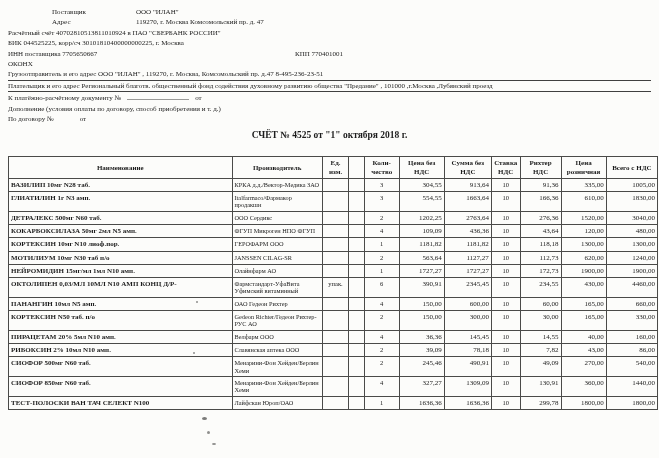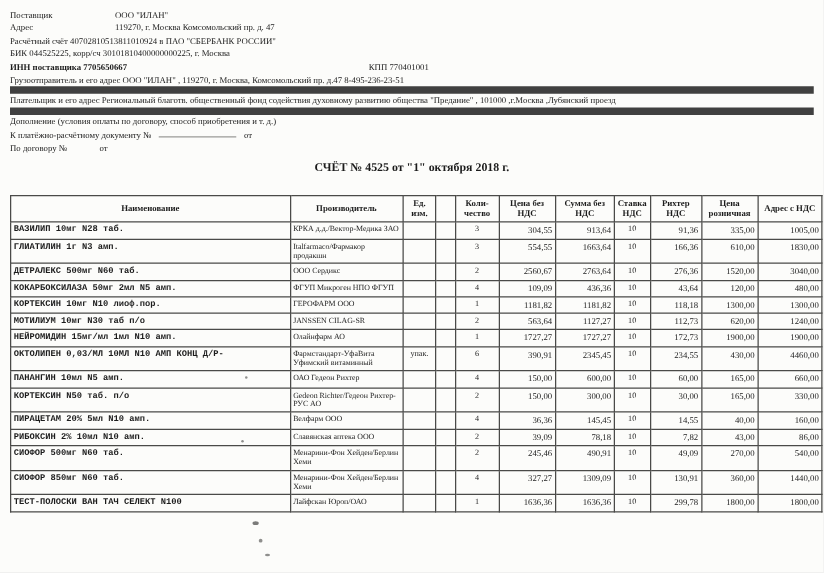--- a/index.html
+++ b/index.html
@@ -4,39 +4,39 @@
 <style>
   html,body { margin:0; padding:0; background:#e8e8e6; }
   .page {
     width:659px; height:458px; margin:0 auto; position:relative;
     background:#fcfcfa; color:#1c1c1c; overflow:hidden;
     font-family:"Liberation Serif","DejaVu Serif",serif;
     box-sizing:border-box;
   }
   .hdr { padding:7px 8px 0 8px; font-size:7px; line-height:10.4px; }
   .line { white-space:nowrap; }
-  .lbl { display:inline-block; width:84px; }
-  .innspan { display:inline-block; width:287px;font-weight:bold; }
-  .ruled { border-bottom:6px solid #404040; }
+  .lbl { display:inline-block; width:84px;margin-left:44px; }
+  .innspan { display:inline-block; width:287px; }
+  .ruled { border-bottom:1px solid #404040; }
   .blank { display:inline-block; width:62px; border-bottom:1px solid #9a9a98; height:7px; margin:0 6px; }
   .gap { display:inline-block; width:26px; }
   .title {
     text-align:center; font-weight:bold; font-size:9.5px; margin:6px 0 4px 0;
   }
   table.inv {
     border-collapse:collapse; table-layout:fixed;
     margin:16px 8px; width:650px;
     font-size:7px; line-height:8.2px;
   }
   table.inv th, table.inv td {
     border:1px solid #4a4a48; padding:2px 2px; vertical-align:top;
     overflow:hidden; word-wrap:break-word;
   }
   table.inv th { font-weight:bold; text-align:center; vertical-align:middle; padding:2px 1px; }
-  td.c0 { font-weight:bold; text-align:left;font-family:Liberation Mono, monospace; }
+  td.c0 { font-weight:bold; text-align:left; }
   td.c1 { font-size:6.3px; line-height:7.4px; text-align:left; }
   td.c2, td.c3, td.c4, td.c7 { text-align:center; font-size:6.5px; }
   td.c5, td.c6, td.c8, td.c9, td.c10 { text-align:right; }
   .speck { position:absolute; background:#8f8f8d; border-radius:50%; }
   .s1 { left:196px; top:301px; width:2px; height:2px; }
   .s2 { left:202px; top:417px; width:5px; height:3px; background:#7b7b79; }
   .s3 { left:207px; top:431px; width:3px; height:3px; }
   .s4 { left:212px; top:443px; width:4px; height:2px; }
   .s5 { left:193px; top:352px; width:2px; height:2px; }
 </style>
@@ -50,26 +50,27 @@
       <span class="lbl">Поставщик</span><span>ООО "ИЛАН"</span>
     </div>
     <div class="line">
       <span class="lbl">Адрес</span><span>119270, г. Москва Комсомольский пр. д. 47</span>
     </div>
     <div class="line">Расчётный счёт 40702810513811010924 в ПАО "СБЕРБАНК РОССИИ"</div>
     <div class="line">БИК 044525225, корр/сч 30101810400000000225, г. Москва</div>
     <div class="line">
       <span class="innspan">ИНН поставщика 7705650667</span><span>КПП 770401001</span>
     </div>
+    <div class="line">ОКОНХ</div>
     <div class="line ruled">Грузоотправитель и его адрес  ООО "ИЛАН" , 119270, г. Москва, Комсомольский пр. д.47 8-495-236-23-51</div>
     <div class="line ruled">Плательщик и его адрес  Региональный благотв. общественный фонд содействия духовному развитию общества "Предание"  , 101000 ,г.Москва ,Лубянский проезд</div>
+    <div class="line">
+      <span>К платёжно-расчётному документу №</span><span class="blank"></span><span>от</span>
+    </div>
     <div class="line">Дополнение (условия оплаты по договору, способ приобретения и т. д.)</div>
-    <div class="line">
-      <span>К платёжно-расчётному документу №</span><span class="blank"></span><span>от</span>
-    </div>
     <div class="line">
       <span>По договору №</span><span class="gap"></span><span>от</span>
     </div>
   </div>
 
   <div class="title">СЧЁТ № 4525 от "1" октября 2018 г.</div>
 
   <table class="inv">
     <colgroup>
       <col style="width:218px">
@@ -89,21 +90,21 @@
           <th>Наименование</th>
           <th>Производитель</th>
           <th>Ед. изм.</th>
           <th></th>
           <th>Коли-чество</th>
           <th>Цена без НДС</th>
           <th>Сумма без НДС</th>
           <th>Ставка НДС</th>
           <th>Рихтер НДС</th>
           <th>Цена розничная</th>
-          <th>Адрес с НДС</th>
+          <th>Всего с НДС</th>
         </tr>
     </thead>
     <tbody>
         <tr>
           <td class="c0">ВАЗИЛИП 10мг N28 таб.</td>
           <td class="c1">КРКА д.д./Вектор-Медика ЗАО</td>
           <td class="c2"></td>
           <td class="c3"></td>
           <td class="c4">3</td>
           <td class="c5">304,55</td>
@@ -125,21 +126,21 @@
           <td class="c8">166,36</td>
           <td class="c9">610,00</td>
           <td class="c10">1830,00</td>
         </tr>
         <tr>
           <td class="c0">ДЕТРАЛЕКС 500мг N60 таб.</td>
           <td class="c1">ООО Сердикс</td>
           <td class="c2"></td>
           <td class="c3"></td>
           <td class="c4">2</td>
-          <td class="c5">2560,67</td>
+          <td class="c5">1202,25</td>
           <td class="c6">2763,64</td>
           <td class="c7">10</td>
           <td class="c8">276,36</td>
           <td class="c9">1520,00</td>
           <td class="c10">3040,00</td>
         </tr>
         <tr>
           <td class="c0">КОКАРБОКСИЛАЗА 50мг 2мл N5 амп.</td>
           <td class="c1">ФГУП Микроген НПО ФГУП</td>
           <td class="c2"></td>

